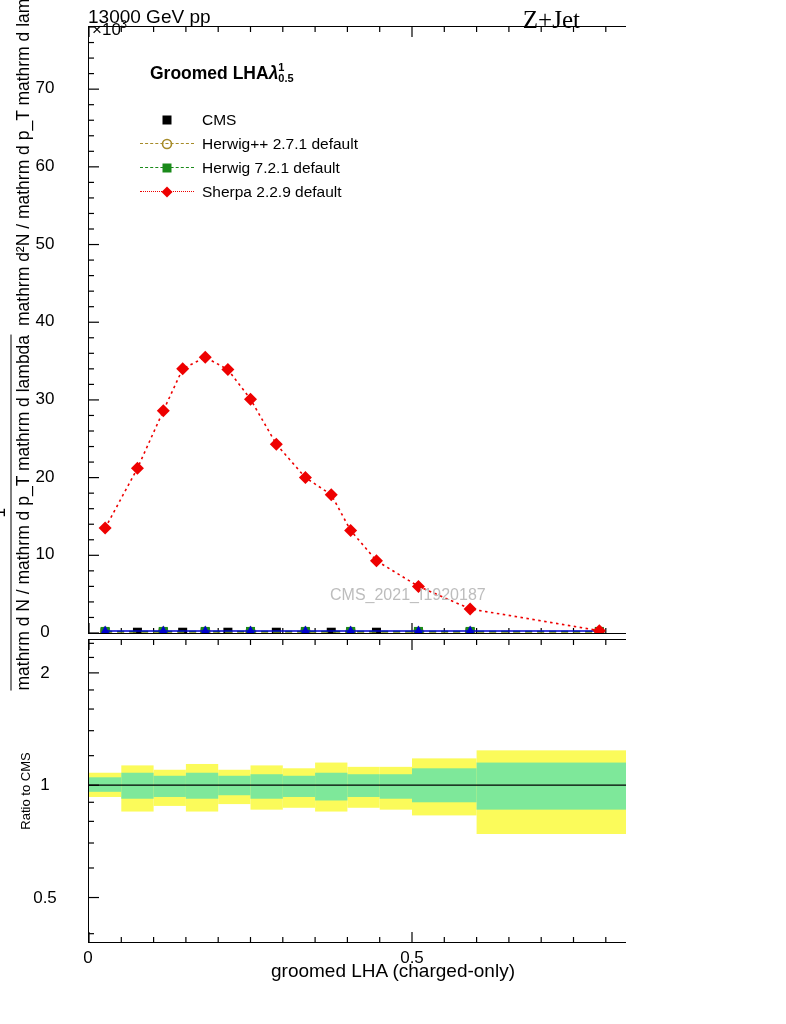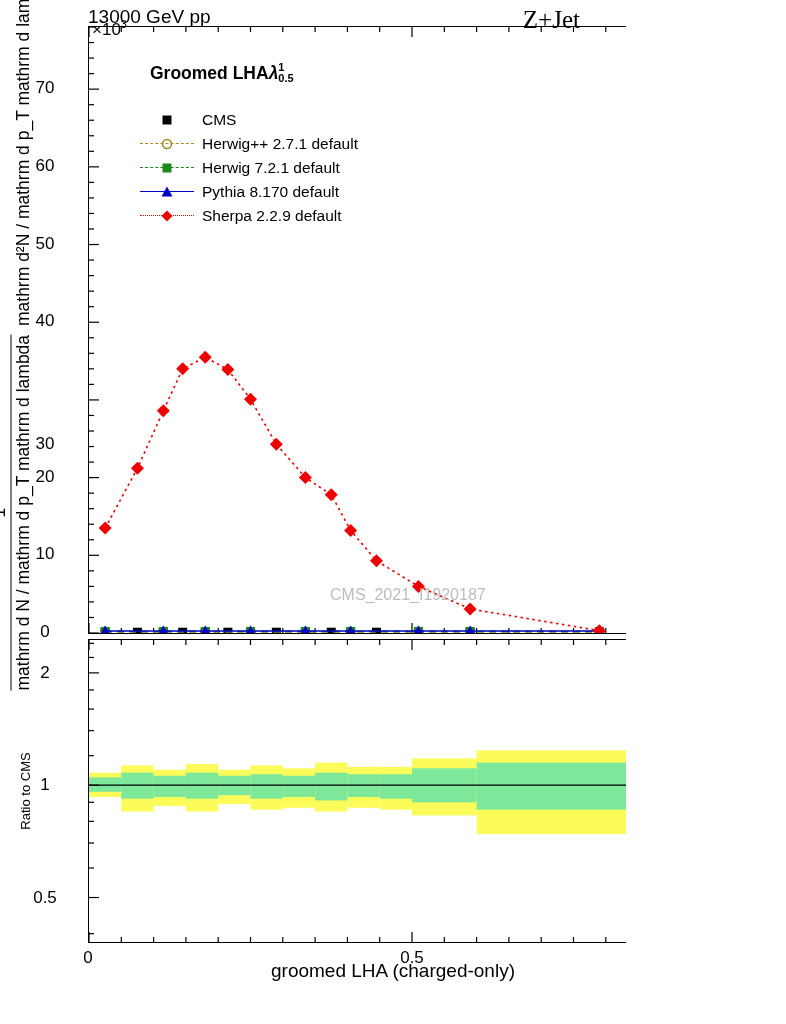--- a/index.html
+++ b/index.html
@@ -273,21 +273,21 @@
           <polygon points="381.14,575.4153846153846 387.64,581.9153846153846 381.14,588.4153846153846 374.64,581.9153846153846" fill="#ee0000"></polygon>
           <polygon points="510.34000000000003,597.1692307692308 516.84,603.6692307692308 510.34000000000003,610.1692307692308 503.84000000000003,603.6692307692308" fill="#ee0000"></polygon>
         </g>
     </svg>
   </div>
 
   <div class="abs" id="main-yticks" style="left:0;top:26px;width:82px;height:608px;">
       <div class="ytick" style="top:606px;width:74px;">0</div>
       <div class="ytick" style="top:528.3076923076924px;width:74px;">10</div>
       <div class="ytick" style="top:450.61538461538464px;width:74px;">20</div>
-      <div class="ytick" style="top:372.9230769230769px;width:74px;margin-top:45px;">30</div>
+      <div class="ytick" style="top:372.9230769230769px;width:74px;">30</div>
       <div class="ytick" style="top:295.2307692307693px;width:74px;">40</div>
       <div class="ytick" style="top:217.5384615384615px;width:74px;">50</div>
       <div class="ytick" style="top:139.8461538461538px;width:74px;">60</div>
       <div class="ytick" style="top:62.15384615384619px;width:74px;">70</div>
     </div>
 
   <div class="abs" id="ratioframe">
     <svg width="646" height="302" viewBox="0 0 646 302">
       <g id="ratio-bands">
           <rect x="0" y="132.73598693738518" width="32.300000000000004" height="24.230971130034305" fill="#fbfb5a"></rect>
@@ -439,29 +439,20 @@
             <span class="leg-mark">
           <span class="lmline" style="border-top-style:dashed;border-top-color:#1a8a1a;"></span>
           <svg class="lmsym" width="12" height="12" viewBox="0 0 12 12">
             <rect x="1.5" y="1.5" width="9" height="9" fill="#1a8a1a"></rect>
           </svg>
         </span>
             <span class="leg-lab">Herwig 7.2.1 default</span>
           </div>
       <div class="leg-row">
             <span class="leg-mark">
-          <span class="lmline" style="border-top-style:solid;border-top-color:#0000cc;"></span>
-          <svg class="lmsym" width="12" height="12" viewBox="0 0 12 12">
-            <polygon points="6,0.5 0.5,10.5 11.5,10.5" fill="#0000cc"></polygon>
-          </svg>
-        </span>
-            <span class="leg-lab">Pythia 8.170 default</span>
-          </div>
-      <div class="leg-row">
-            <span class="leg-mark">
           <span class="lmline" style="border-top-style:dotted;border-top-color:#ee0000;"></span>
           <svg class="lmsym" width="12" height="12" viewBox="0 0 12 12">
             <polygon points="6,0.5 11.5,6 6,11.5 0.5,6" fill="#ee0000"></polygon>
           </svg>
         </span>
             <span class="leg-lab">Sherpa 2.2.9 default</span>
           </div>
     </div>
 
   <div class="abs" id="watermark">CMS_2021_I1920187</div>

